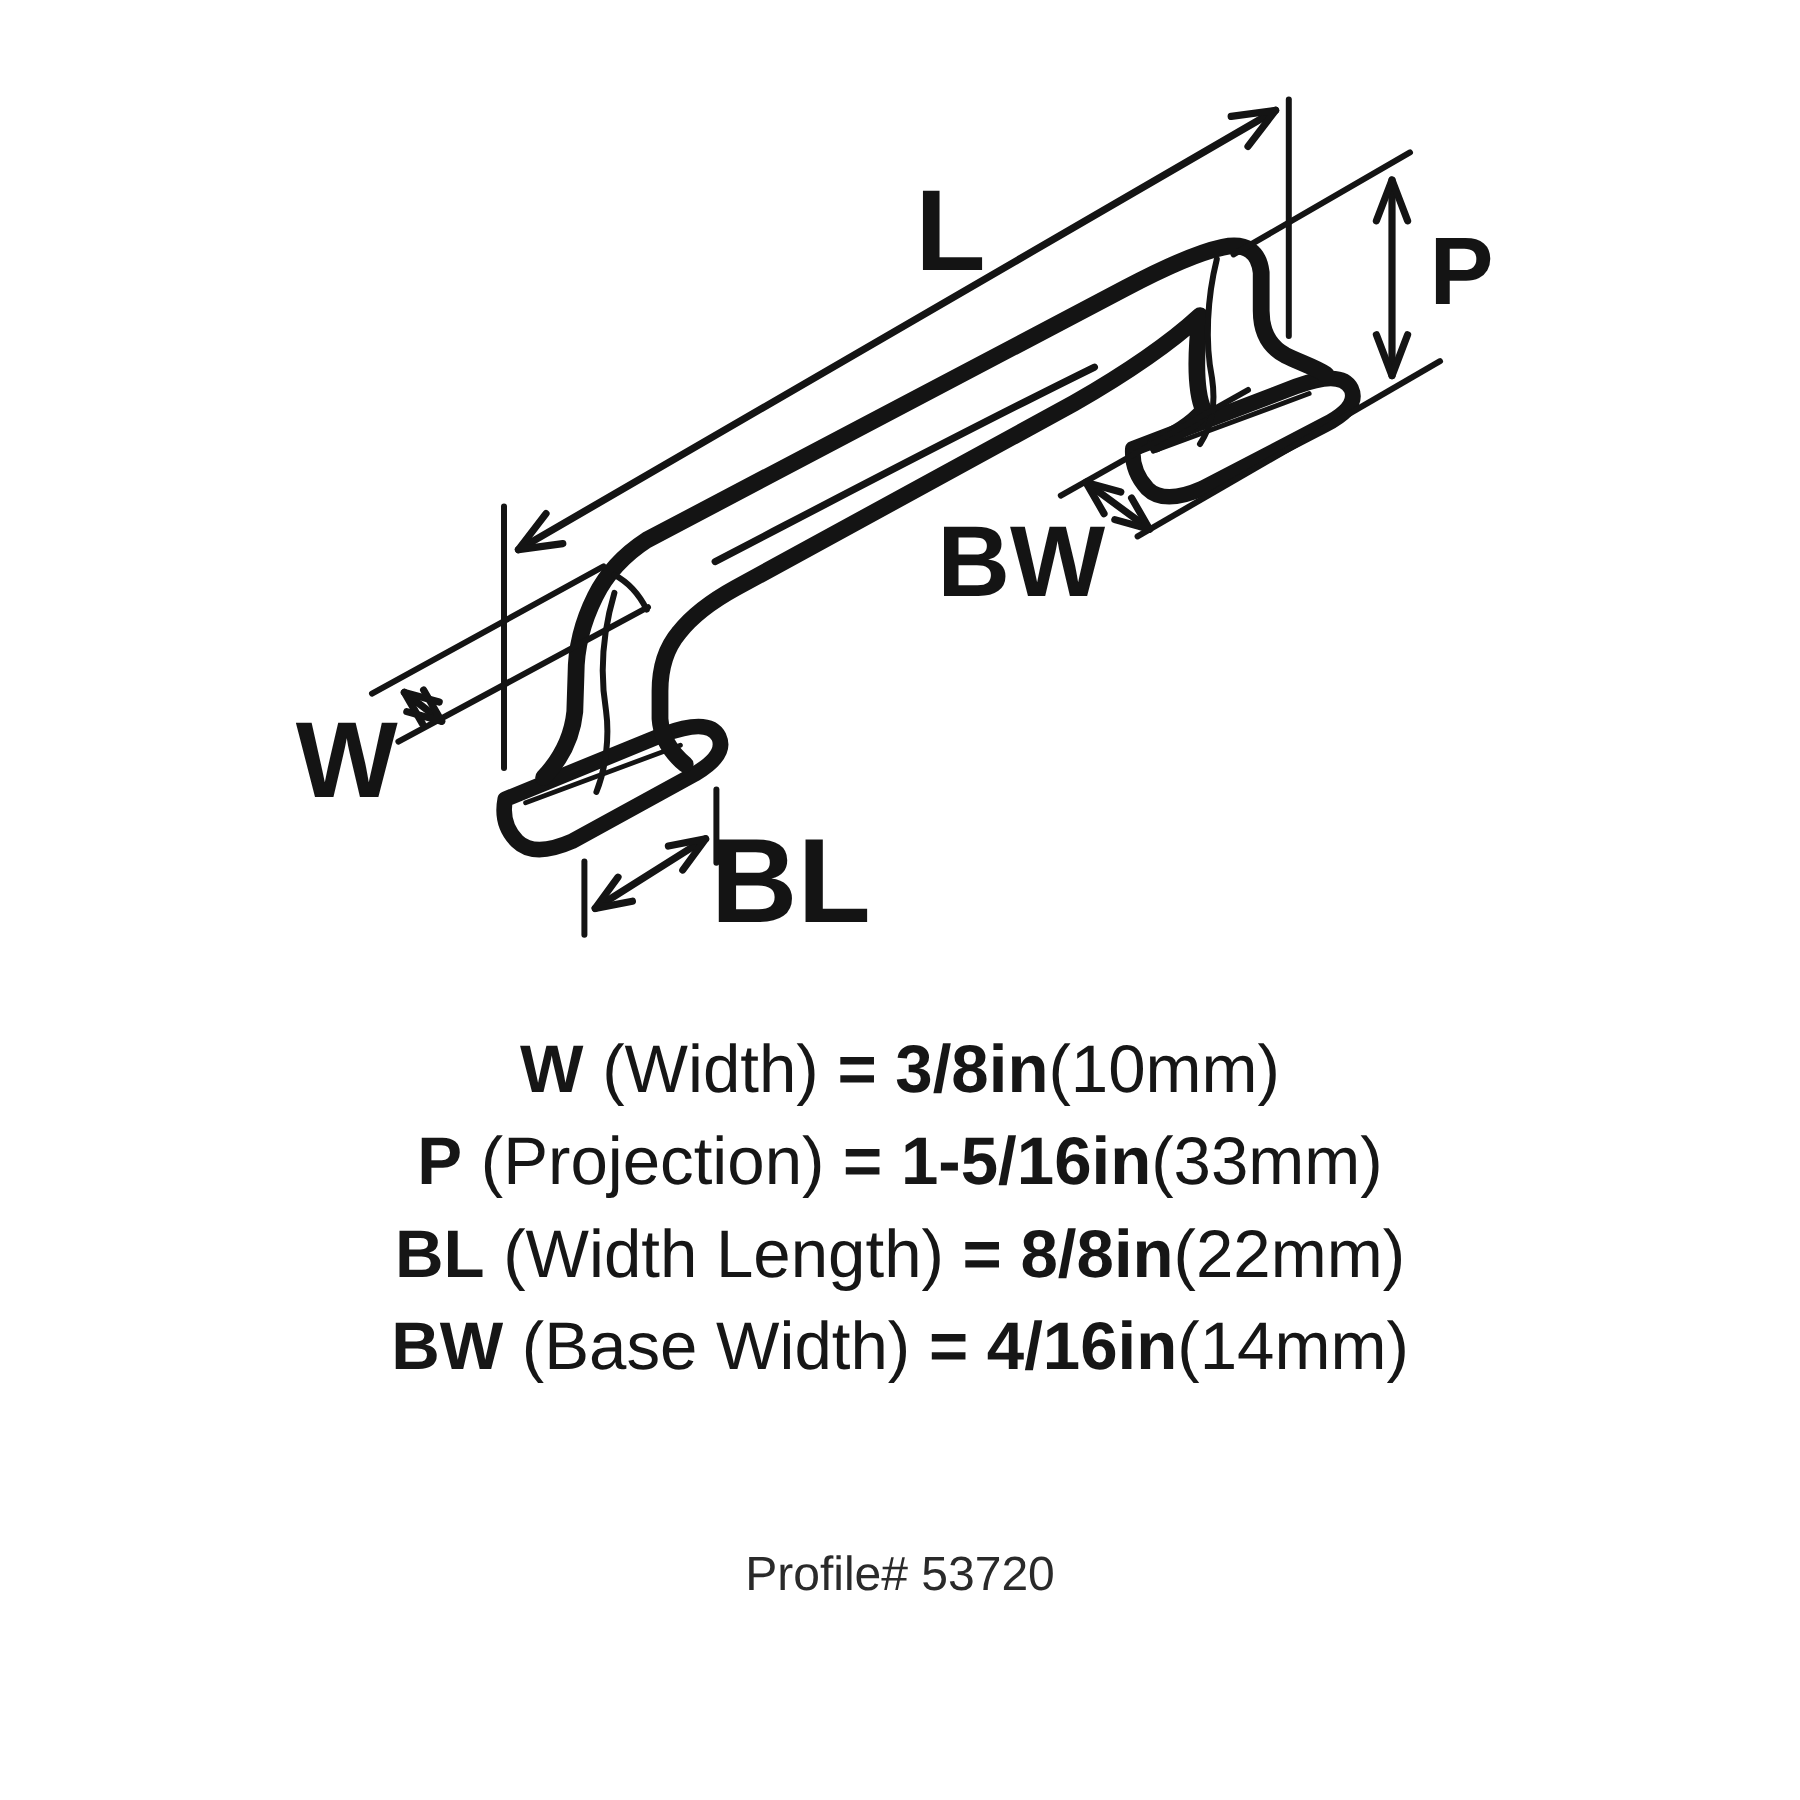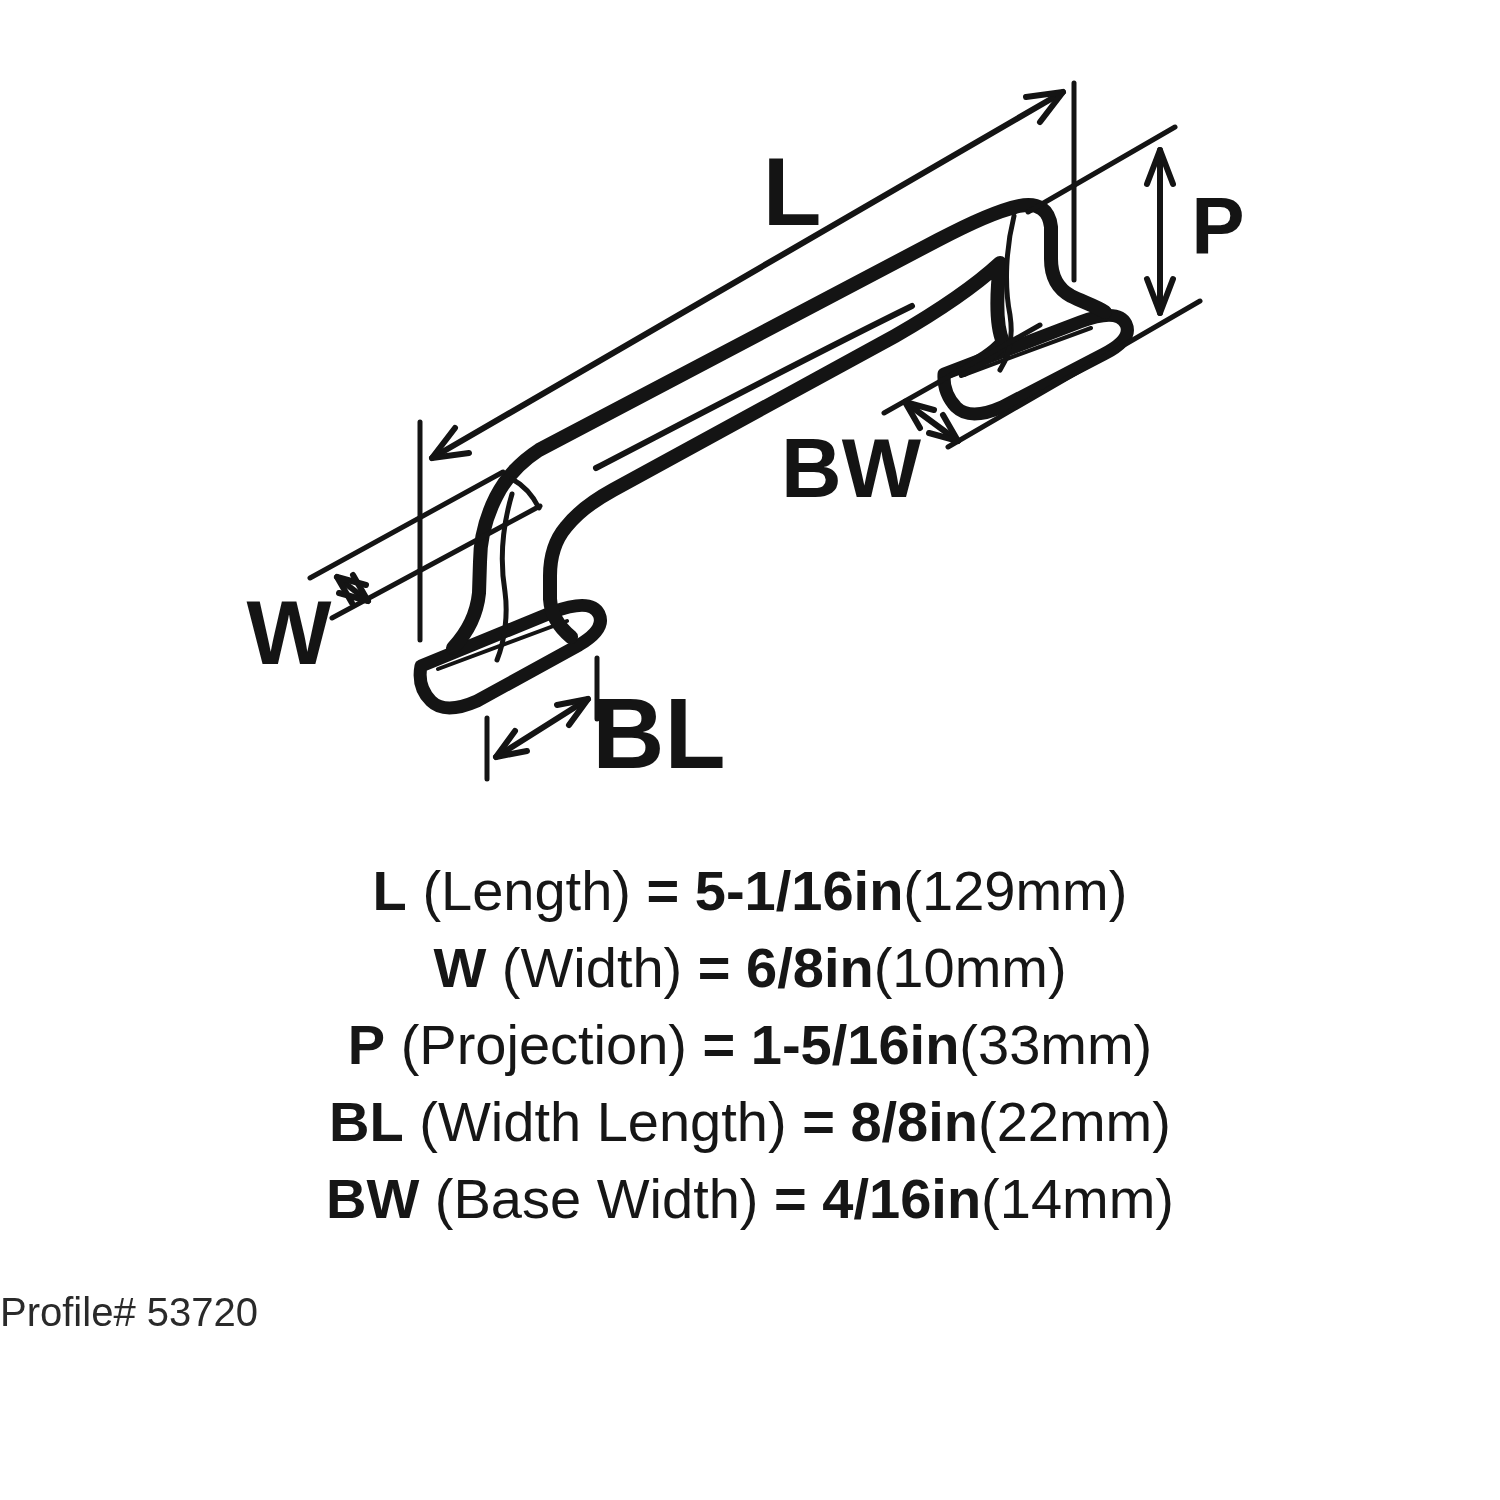--- a/index.html
+++ b/index.html
@@ -33,20 +33,21 @@
     white-space: nowrap;
     color: #161616;
   }
   .spec-bold { font-weight: bold; }
   .spec-reg  { font-weight: normal; }
   #profile-line {
     position: absolute;
     top: 1290px;
     left: 0;
     width: 1500px;
+    text-align: center;
     font-size: 40px;
     font-weight: normal;
     color: #2a2a2a;
   }
 </style>
 </head>
 <body>
 
 <div id="page">
 
@@ -119,26 +120,23 @@
 
     <text class="dim-label" x="792" y="225" font-size="96" text-anchor="middle">L</text>
     <text class="dim-label" x="1218" y="253" font-size="80" text-anchor="middle">P</text>
     <text class="dim-label" x="289" y="664" font-size="90" text-anchor="middle">W</text>
     <text class="dim-label" x="851" y="497" font-size="84" text-anchor="middle">BW</text>
     <text class="dim-label" x="659" y="768" font-size="100" text-anchor="middle">BL</text>
   </svg>
 
   <div id="spec-block">
 
-    <div class="spec-line">
-      <span class="spec-bold">L</span><span class="spec-reg"> (Length) </span><span class="spec-bold">= 5-1/16in</span><span class="spec-reg">(129mm)</span>
-    </div>
 
     <div class="spec-line">
-      <span class="spec-bold">W</span><span class="spec-reg"> (Width) </span><span class="spec-bold">= 6/8in</span><span class="spec-reg">(10mm)</span>
+      <span class="spec-bold">W</span><span class="spec-reg"> (Width) </span><span class="spec-bold">= 3/8in</span><span class="spec-reg">(10mm)</span>
     </div>
 
     <div class="spec-line">
       <span class="spec-bold">P</span><span class="spec-reg"> (Projection) </span><span class="spec-bold">= 1-5/16in</span><span class="spec-reg">(33mm)</span>
     </div>
 
     <div class="spec-line">
       <span class="spec-bold">BL</span><span class="spec-reg"> (Width Length) </span><span class="spec-bold">= 8/8in</span><span class="spec-reg">(22mm)</span>
     </div>
 

